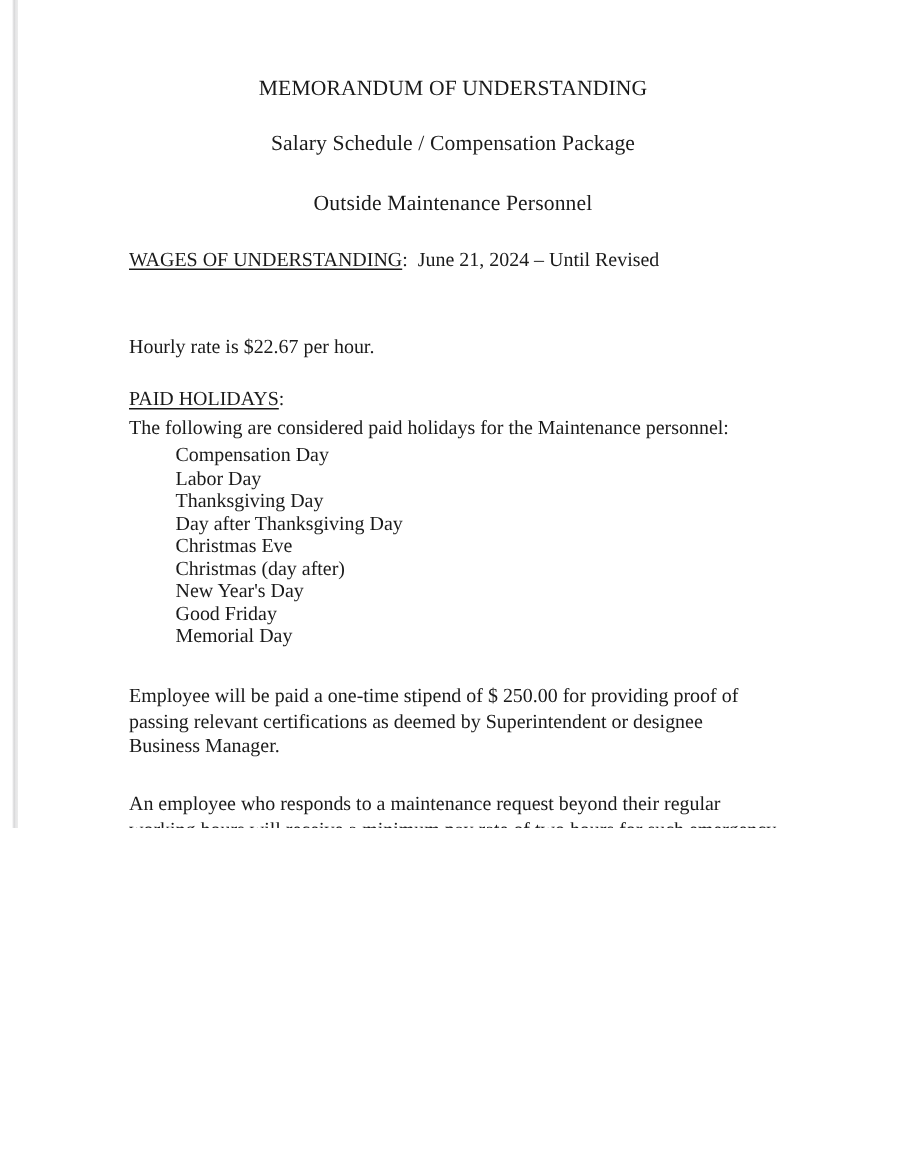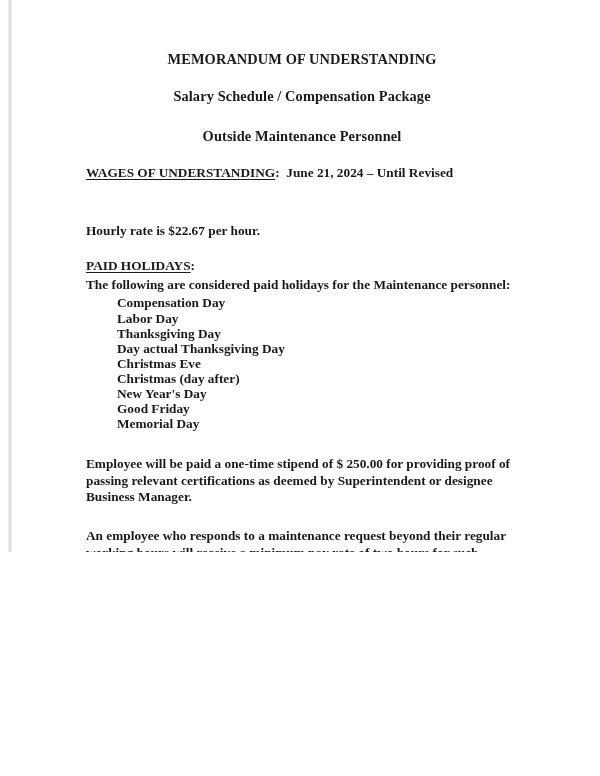--- a/index.html
+++ b/index.html
@@ -11,21 +11,20 @@
 
   .page {
     position: relative;
     width: 600px;
     height: 552px;
     background: #ffffff;
     overflow: hidden;
     font-family: "Liberation Serif", "DejaVu Serif", serif;
     color: #1a1a1a;
     box-sizing: border-box;
-    font-weight: bold;
   }
 
   
   .scan-edge {
     position: absolute;
     left: 8px;
     top: 0;
     width: 4px;
     height: 560px;
     background: linear-gradient(to right,
@@ -141,21 +140,21 @@
     <div style="height:6px;"></div>
 
     <p class="body-line">The following are considered paid holidays for the Maintenance personnel:</p>
 
     <div style="height:4px;"></div>
 
     <ul class="holiday-list">
       <li>Compensation Day</li>
       <li>Labor Day</li>
       <li>Thanksgiving Day</li>
-      <li>Day actual Thanksgiving Day</li>
+      <li>Day after Thanksgiving Day</li>
       <li>Christmas Eve</li>
       <li>Christmas (day after)</li>
       <li>New Year's Day</li>
       <li>Good Friday</li>
       <li>Memorial Day</li>
     </ul>
 
     <div class="gap-lg"></div>
 
     <p class="para">Employee will be paid a one-time stipend of $ 250.00 for providing proof of passing relevant certifications as deemed by Superintendent or designee Business Manager.</p>

